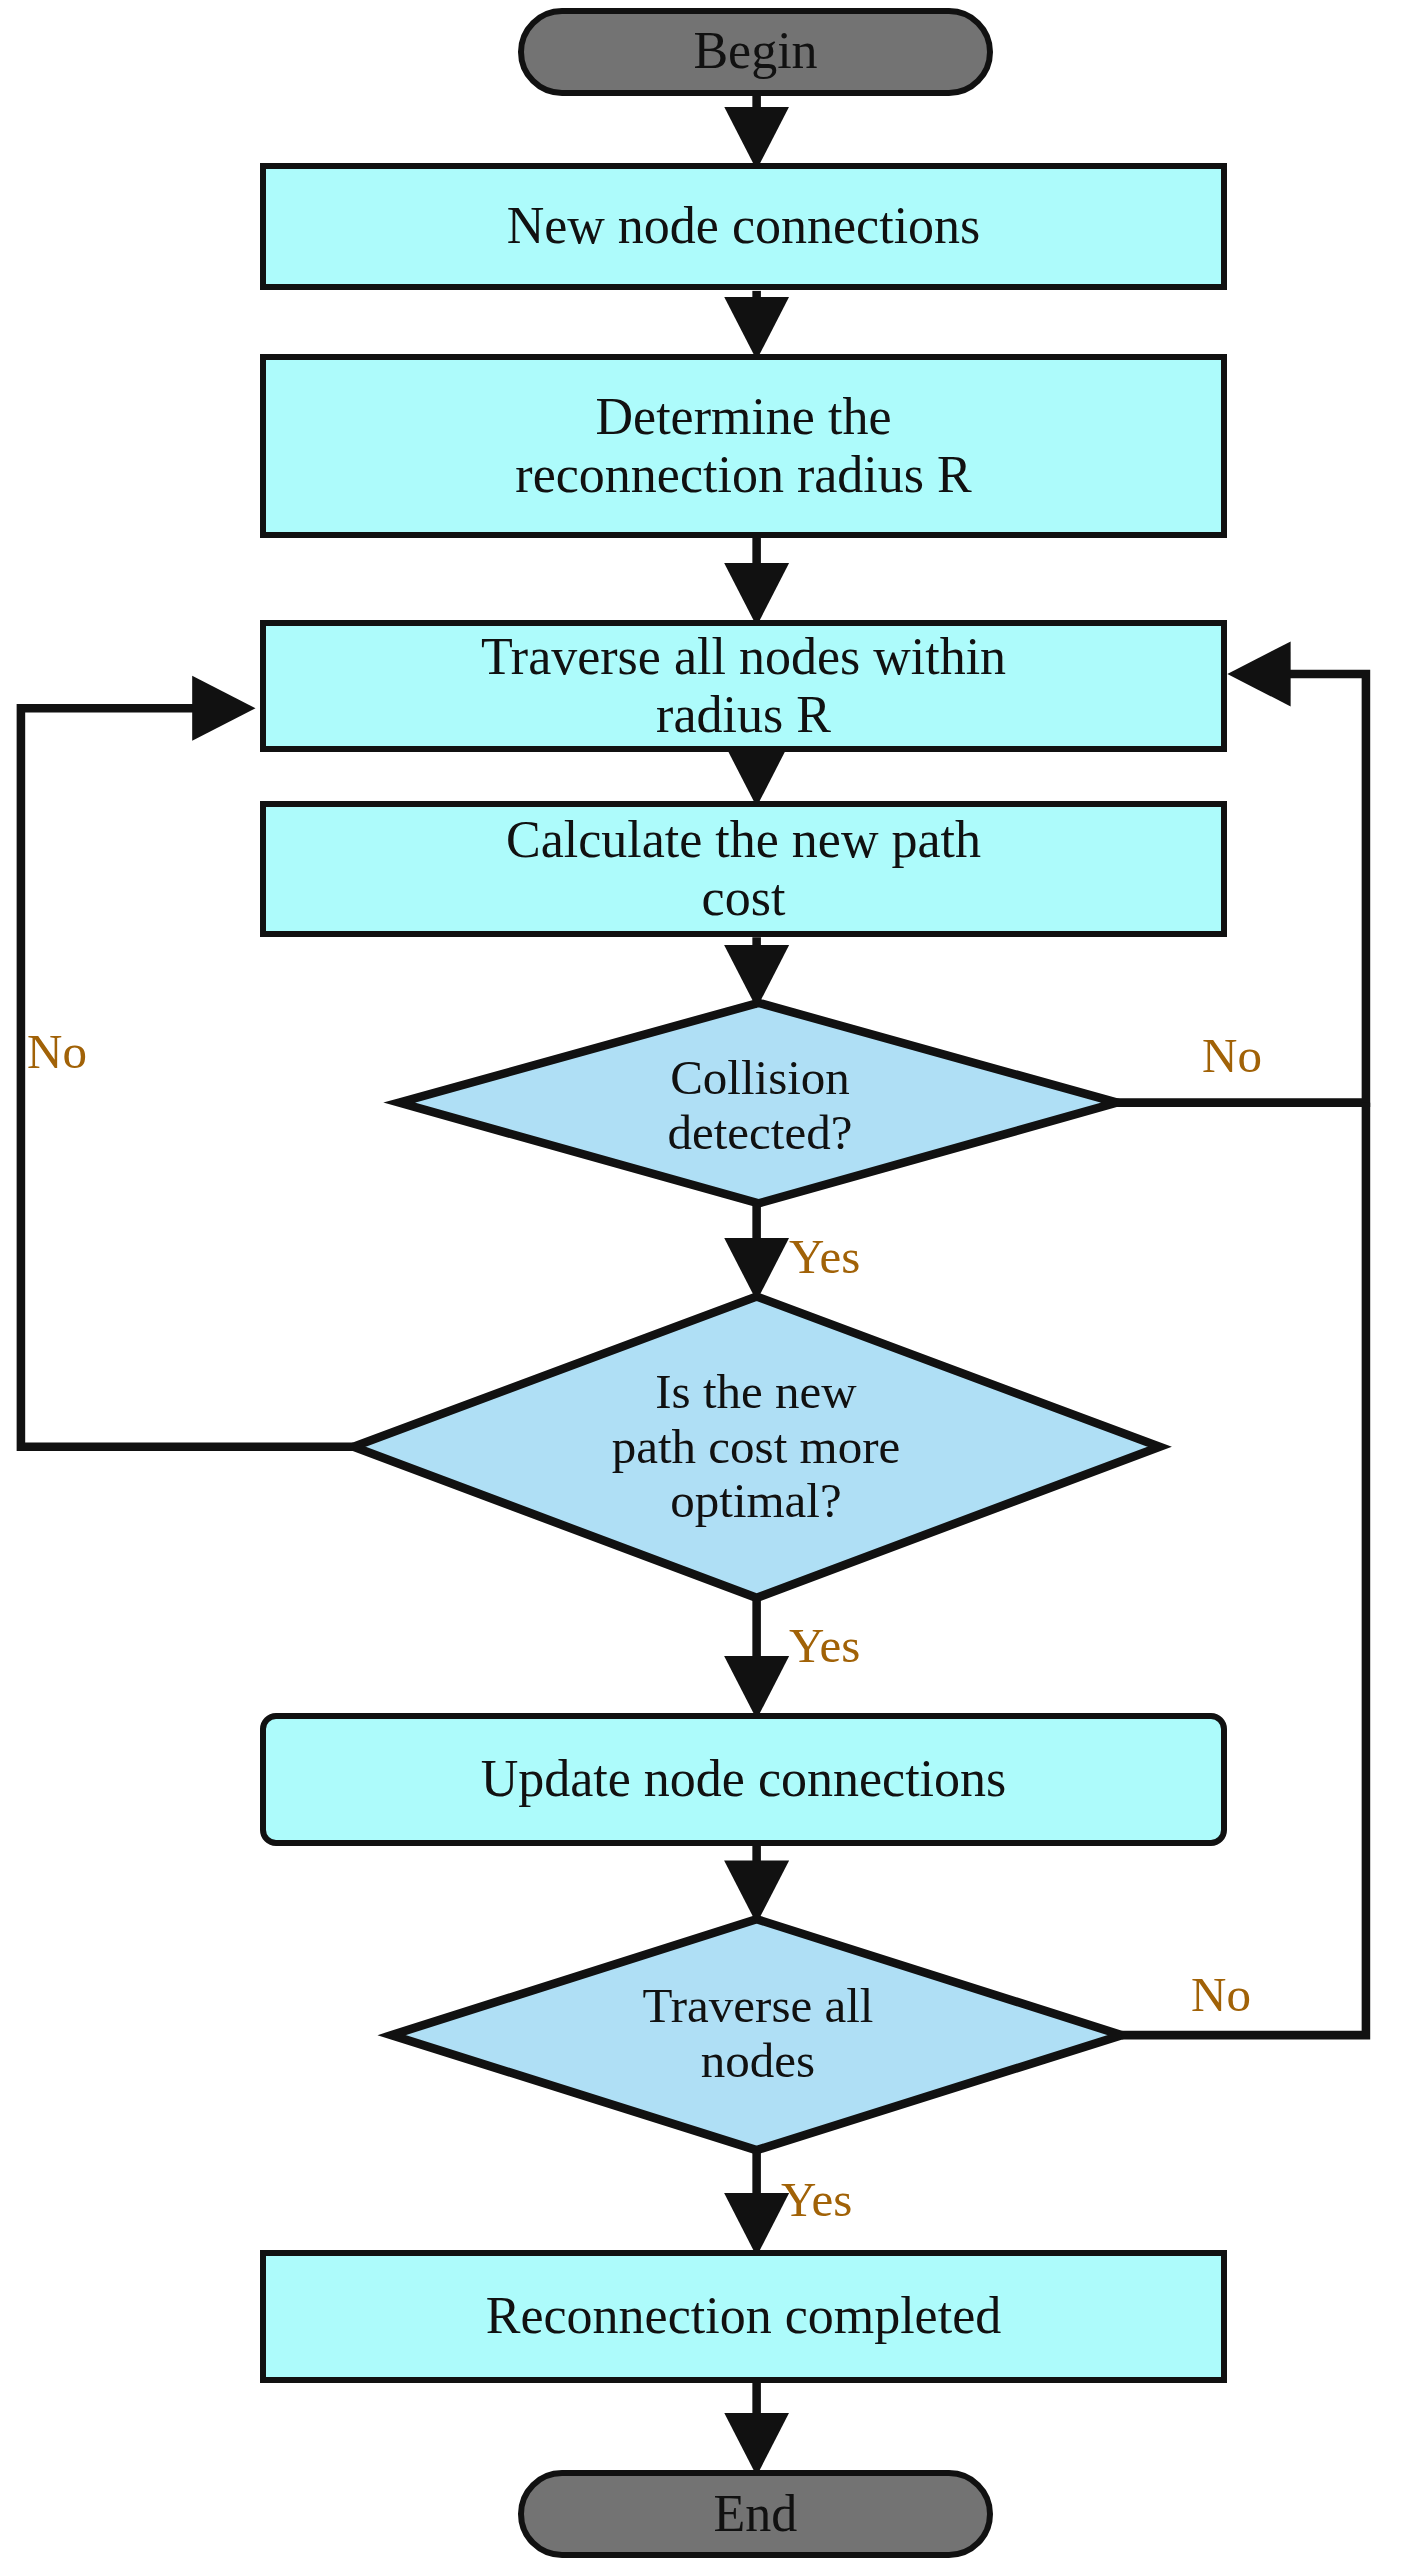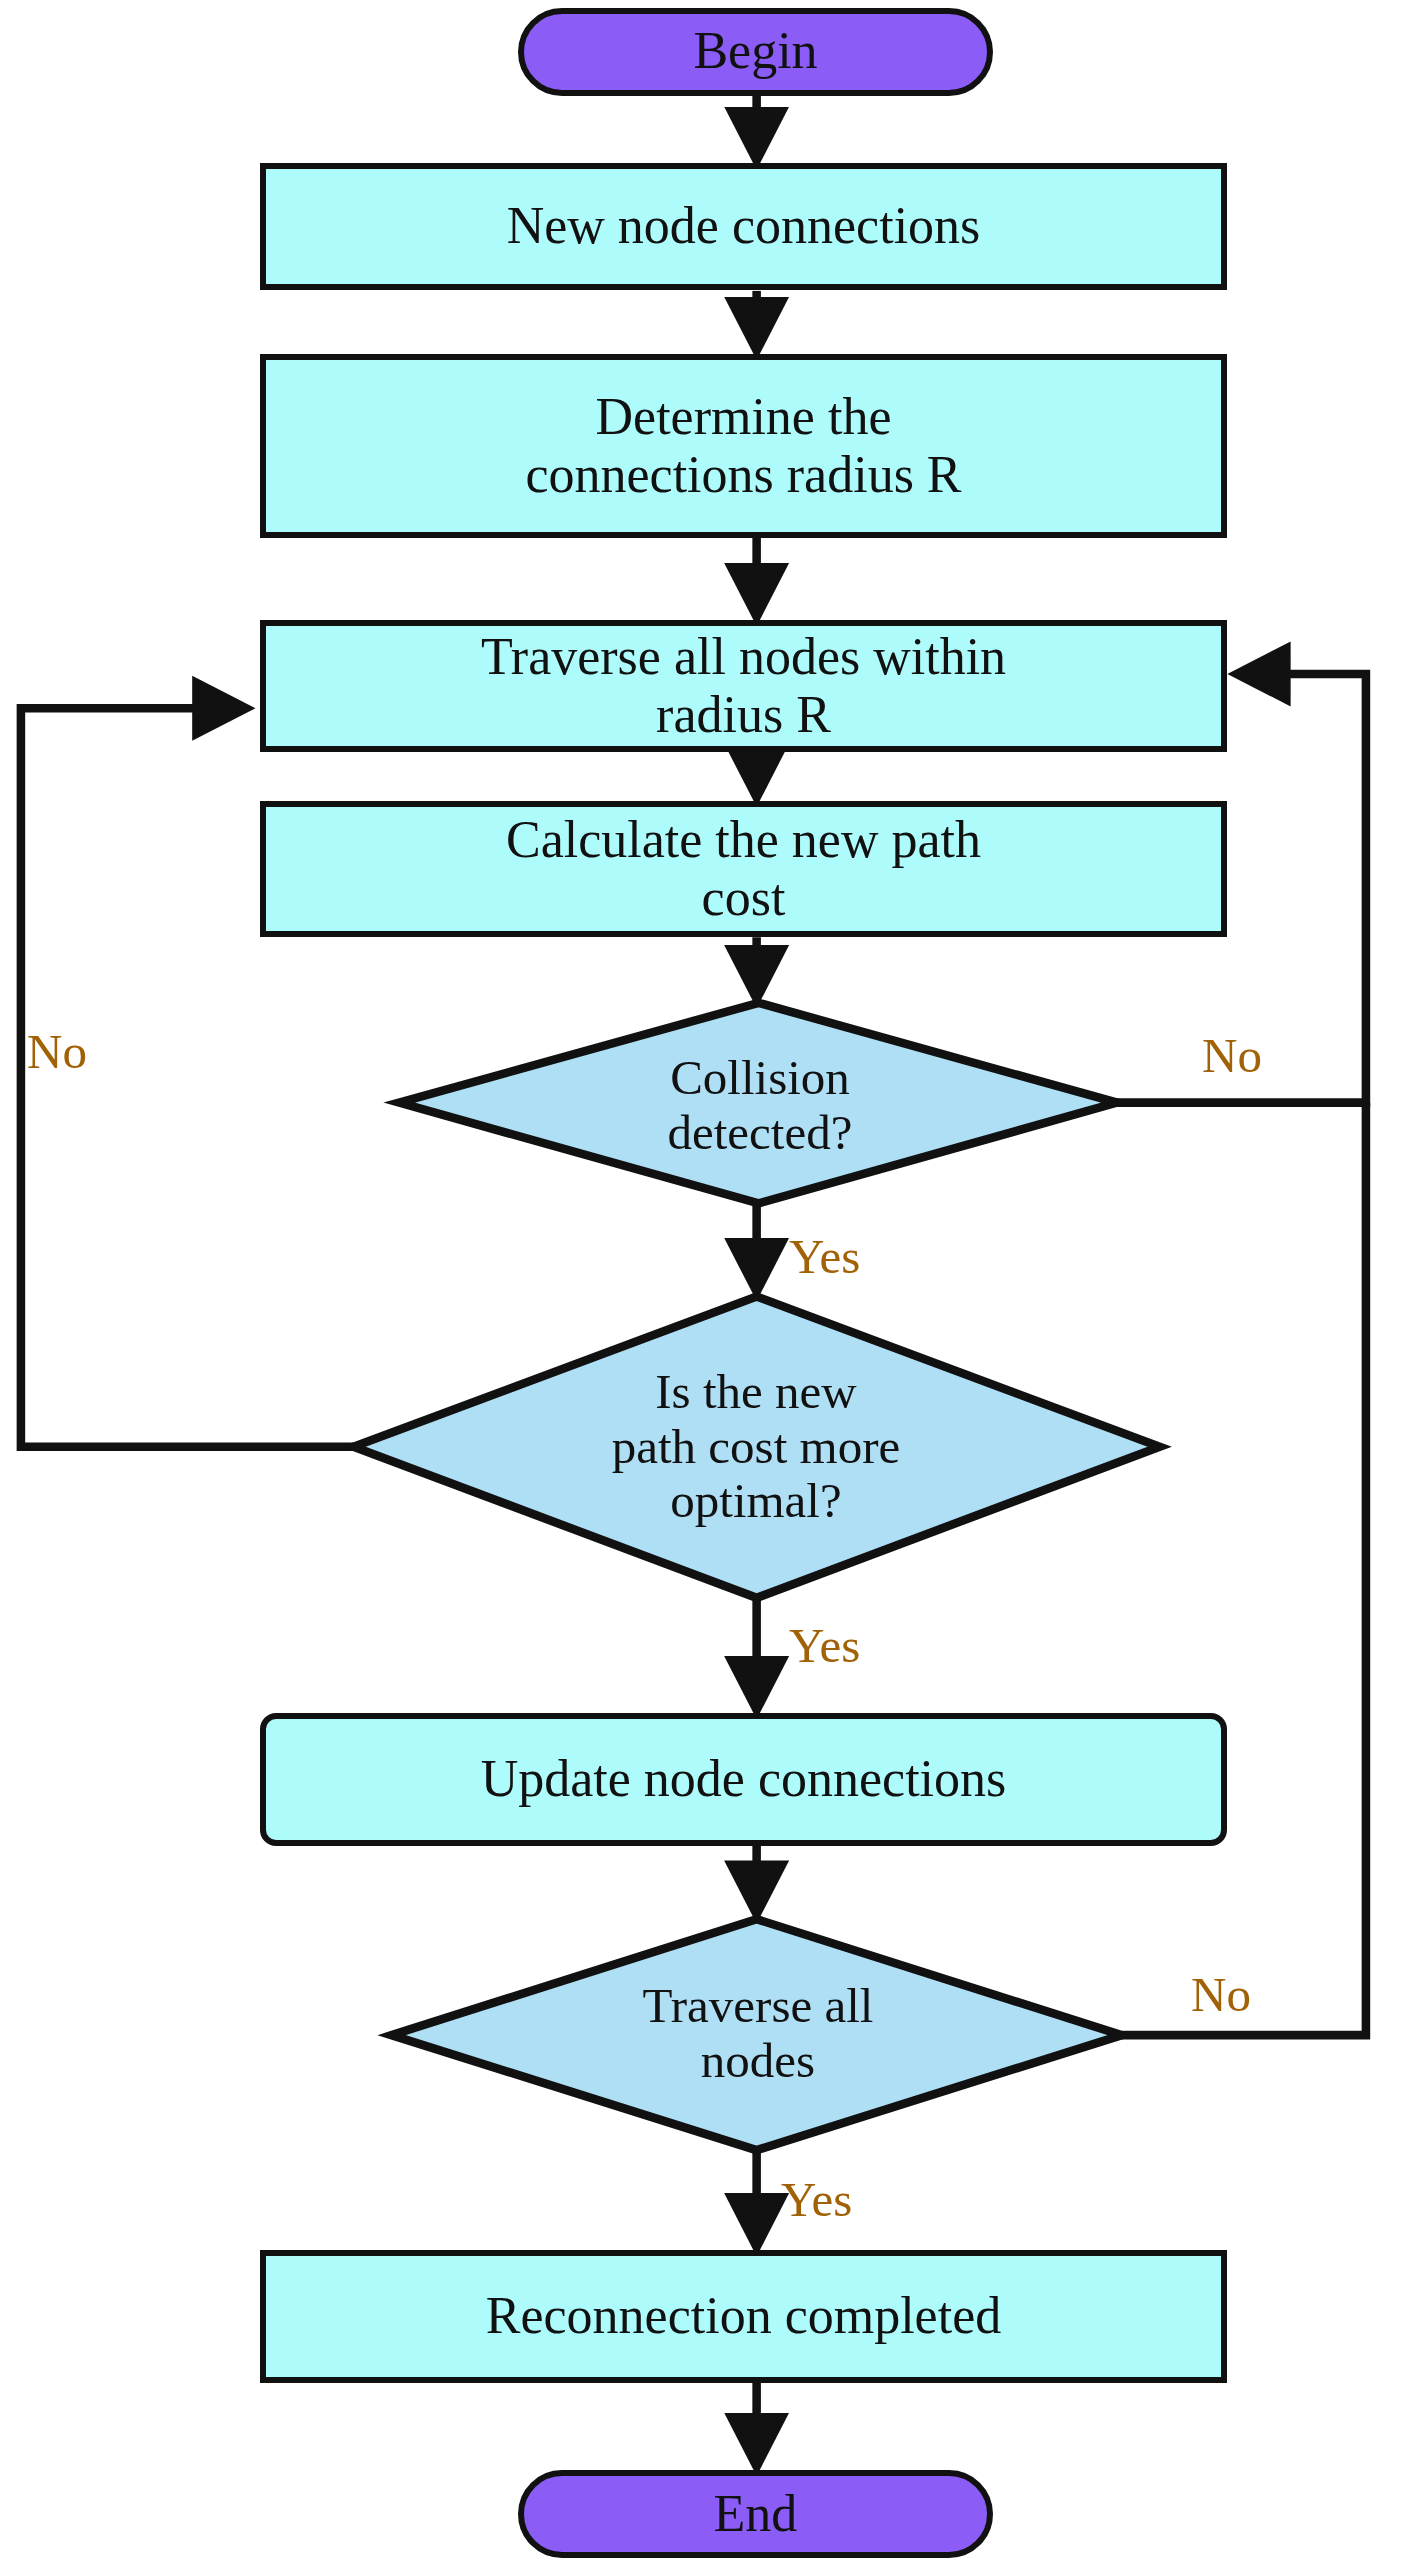--- a/index.html
+++ b/index.html
@@ -8,21 +8,21 @@
   #stage{position:absolute;inset:0;width:1403px;height:2576px;}
   svg.layer{position:absolute;left:0;top:0;width:1403px;height:2576px;}
 
   .node{position:absolute;box-sizing:border-box;display:flex;
         align-items:center;justify-content:center;text-align:center;}
   .node .lbl{display:block;line-height:1.12;color:#111111;
              font-family:"Liberation Serif","DejaVu Serif",serif;
              white-space:pre-line;}
 
   
-  .term{background:#8b5cf6;border:6.7px solid #111111;border-radius:950px;}
+  .term{background:#737373;border:6.7px solid #111111;border-radius:950px;}
   .term .lbl{font-size:52px;}
 
   
   .proc{background:#ADFBFB;border:6.7px solid #111111;}
   .proc .lbl{font-size:52px;}
 
   
   .dia{background:transparent;border:0;}
   .dia .lbl{font-size:49px;}
 
@@ -73,21 +73,21 @@
   <div class="node term" style="left:518px;top:7.6px;width:475px;height:88px;">
     <span class="lbl">Begin</span>
   </div>
 
   <div class="node proc" style="left:260px;top:163px;width:967px;height:127px;">
     <span class="lbl">New node connections</span>
   </div>
 
   <div class="node proc" style="left:260px;top:354px;width:967px;height:184px;">
     <span class="lbl">Determine the
-connections radius R</span>
+reconnection radius R</span>
   </div>
 
   <div class="node proc" style="left:260px;top:620px;width:967px;height:132px;">
     <span class="lbl">Traverse all nodes within
 radius R</span>
   </div>
 
   <div class="node proc" style="left:260px;top:801px;width:967px;height:136px;">
     <span class="lbl">Calculate the new path
 cost</span>

